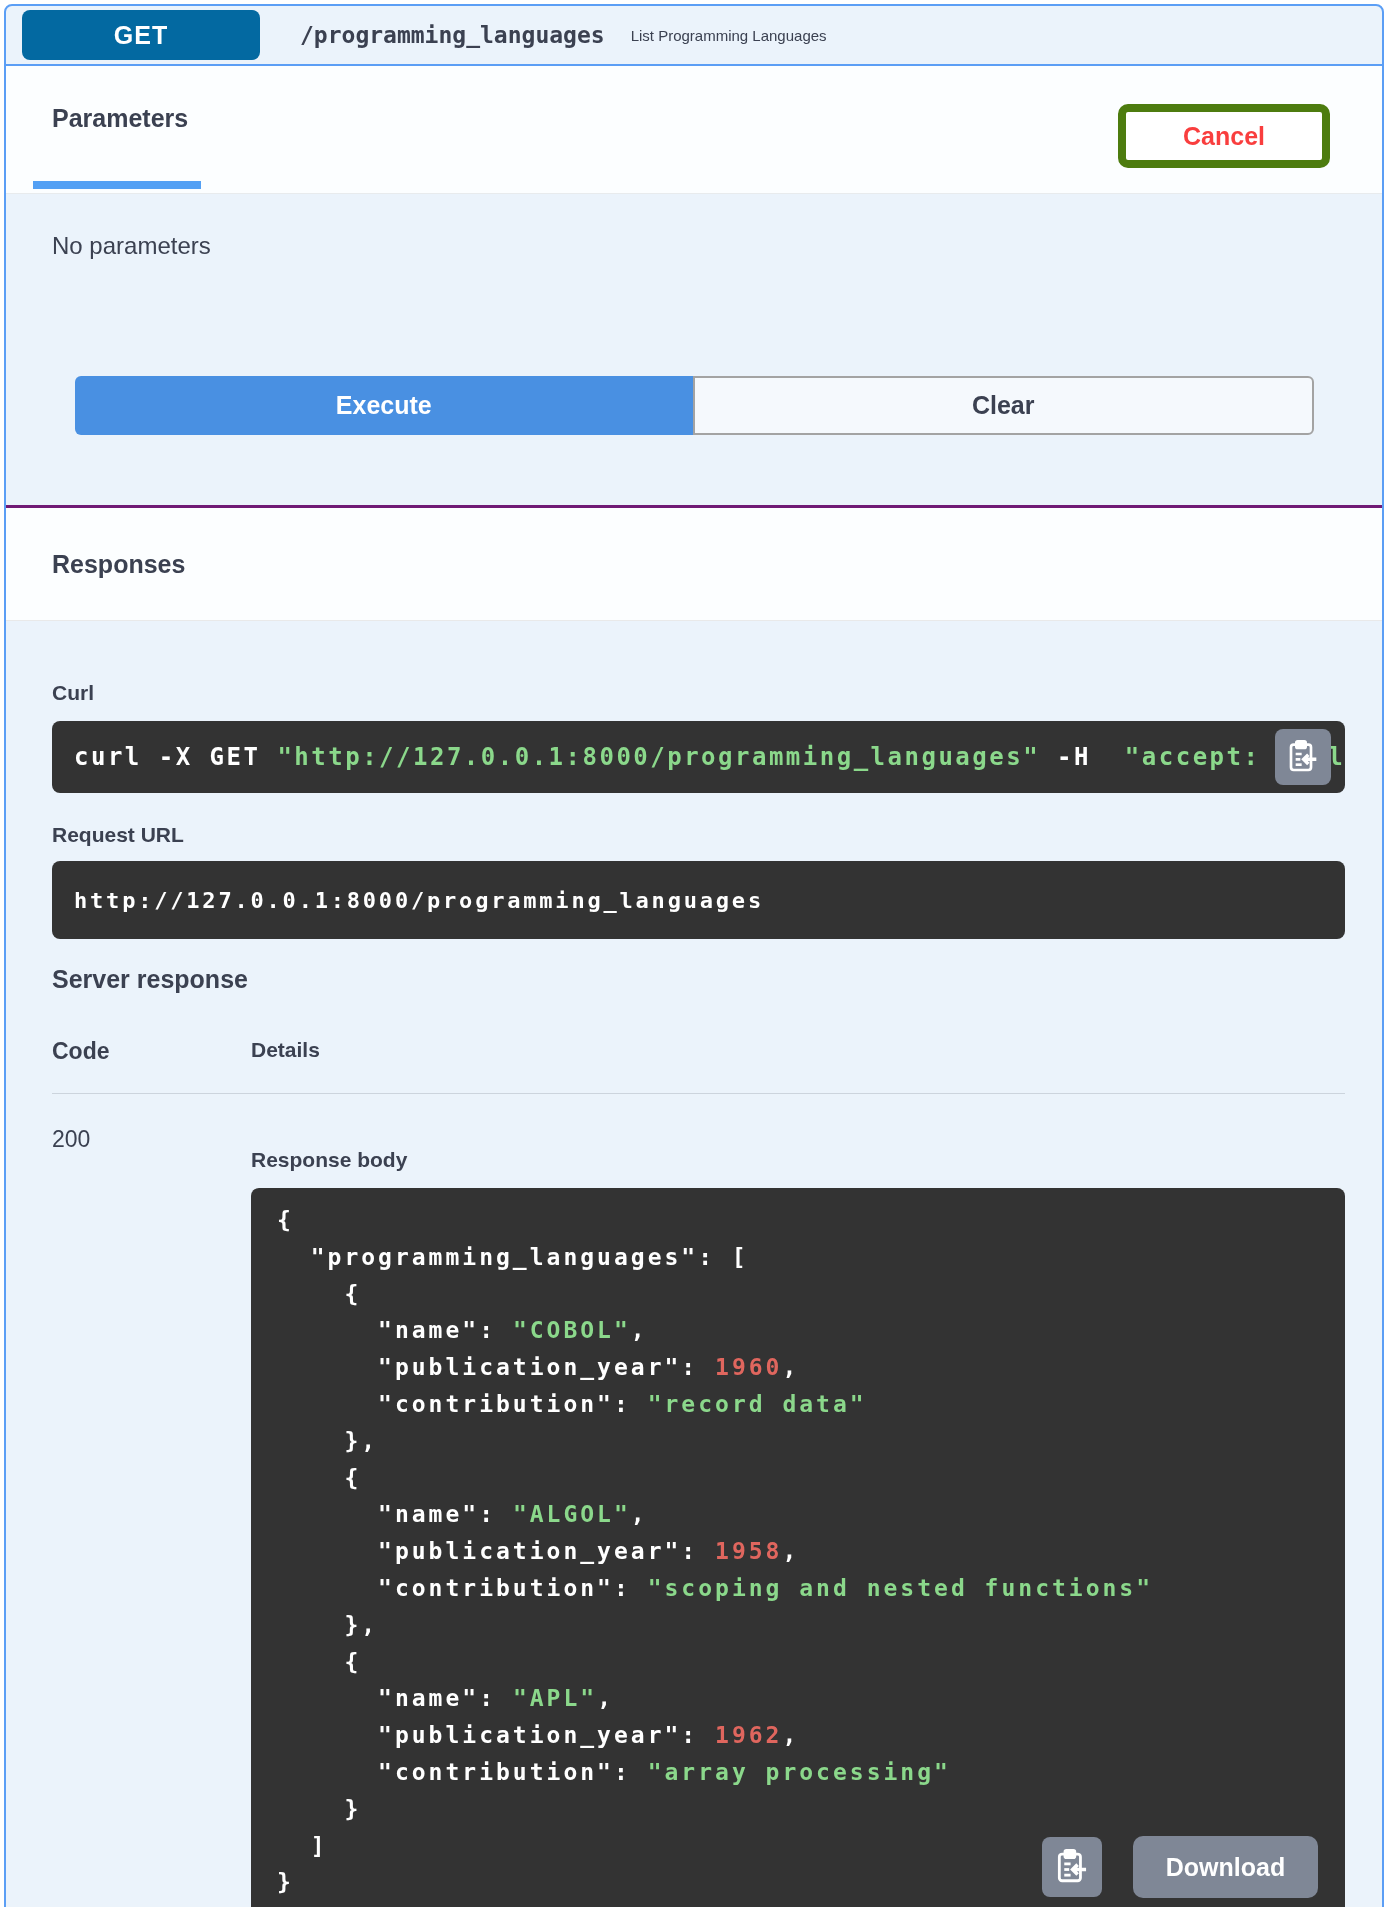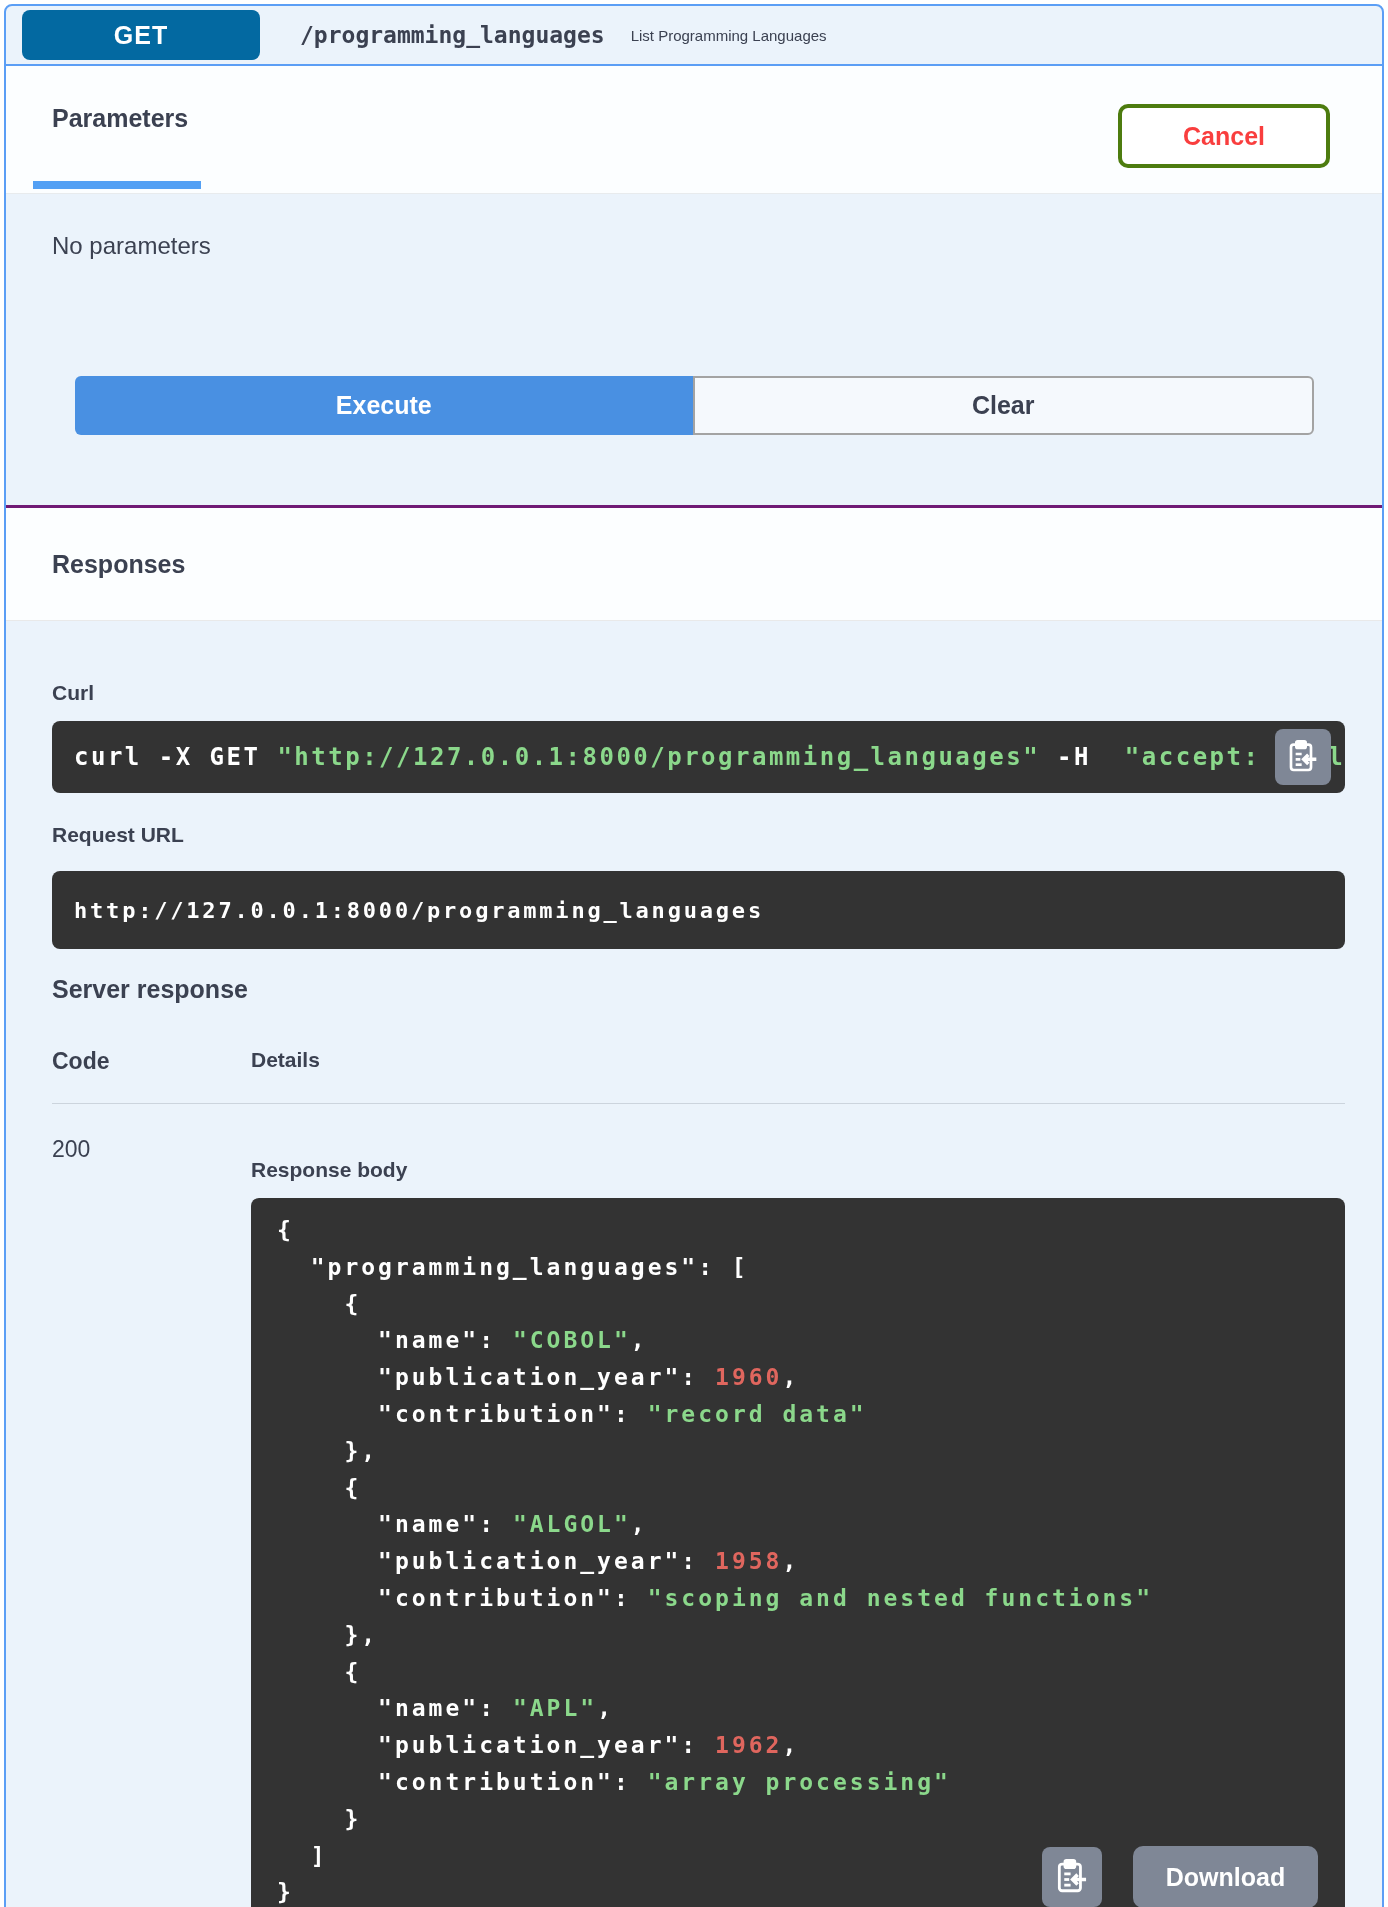--- a/index.html
+++ b/index.html
@@ -19,21 +19,21 @@
   .summary-desc { margin-left: 26px; font-size: 15px; color: #3b4151; }
 
   
   .params-band { position: relative; height: 128px; background: rgba(255,255,255,0.85);
     border-bottom: 1px solid rgba(59,65,81,0.10); }
   .params-title { position: absolute; left: 46px; top: 38px; font-size: 25px;
     font-weight: bold; color: #3b4151; }
   .params-underline { position: absolute; left: 27px; bottom: 4px; width: 168px; height: 8px;
     background: #53a0f4; }
   .cancel-btn { position: absolute; right: 52px; top: 38px; width: 212px; height: 64px;
-    background: #fff; border: 4px solid #4d7c0f; border-radius: 10px; color: #f93e3e;
+    background: #fff; border: 8px solid #4d7c0f; border-radius: 10px; color: #f93e3e;
     font-weight: bold; font-size: 25px; font-family: "Liberation Sans", sans-serif; cursor: pointer; }
 
   .no-params { margin: 38px 0 0 46px; font-size: 24px; color: #3b4151; }
 
   .execute-row { display: flex; margin: 116px 68px 0 69px; height: 59px; }
   .execute-btn { flex: 1; background: #4990e2; border: none; border-radius: 6px 0 0 6px;
     color: #fff; font-weight: bold; font-size: 25px; font-family: "Liberation Sans", sans-serif; cursor: pointer; }
   .clear-btn { flex: 1; background: #f5f9fd; border: 2px solid #a3a3a3; border-radius: 0 6px 6px 0;
     color: #3b4151; font-weight: bold; font-size: 25px; font-family: "Liberation Sans", sans-serif; cursor: pointer; }
 
@@ -50,21 +50,21 @@
   .curl-block { margin-top: 16px; height: 72px; display: flex; align-items: center; padding-left: 22px; }
   .code-line { font-family: "DejaVu Sans Mono", monospace; font-size: 24px; font-weight: bold;
     letter-spacing: 2.5px; white-space: pre; color: #ffffff; }
   .tok-string { color: #8bd88b; }
   .tok-number { color: #e0665e; }
   .copy-btn { position: absolute; right: 14px; top: 8px; width: 56px; height: 56px;
     background: #7f8796; border: none; border-radius: 8px; display: flex; align-items: center;
     justify-content: center; cursor: pointer; }
 
   .lbl-requrl { margin-top: 30px; }
-  .url-block { margin-top: 24px; height: 78px; display: flex; align-items: center; padding-left: 22px; }
+  .url-block { margin-top: 14px; height: 78px; display: flex; align-items: center; padding-left: 22px; }
   .url-block .code-line { font-size: 22px; letter-spacing: 2.8px; }
 
   .lbl-server { margin-top: 26px; font-size: 25px; }
 
   .resp-header-row { display: flex; margin-top: 44px; align-items: flex-start; }
   .code-col { width: 199px; }
   .code-header { font-size: 23px; font-weight: bold; color: #3b4151; }
   .details-header { font-size: 21px; font-weight: bold; color: #3b4151; }
   .resp-divider { margin-top: 28px; border-top: 1px solid #ccd4dd; }
   .resp-row { display: flex; }

